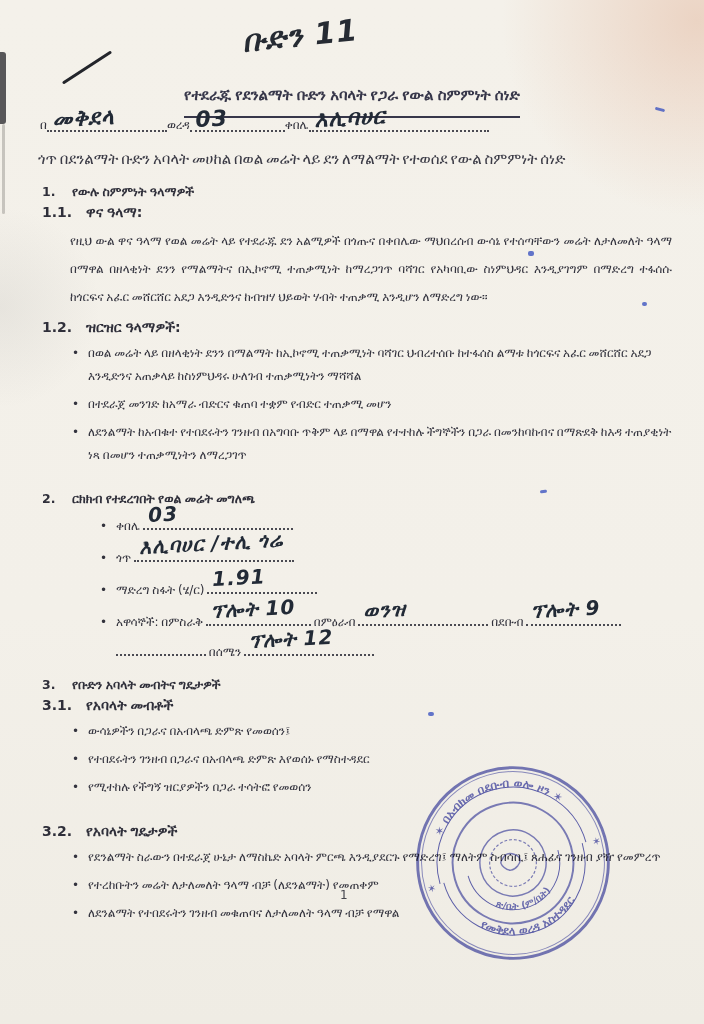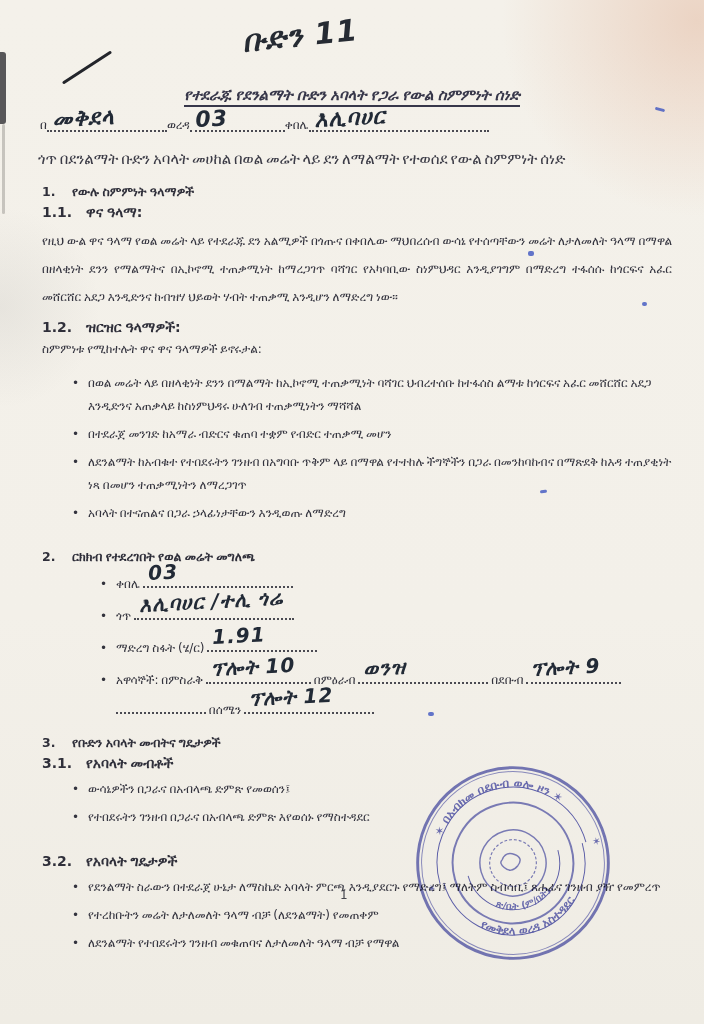--- a/index.html
+++ b/index.html
@@ -32,21 +32,21 @@
     font-size:30px;font-weight:bold;
     transform:rotate(-6deg);
     color:#262b33;
   }
   
   .title{
     position:absolute;left:0;top:86px;width:704px;
     text-align:center;font-weight:bold;font-size:15px;color:#37374a;
     word-spacing:-1px;
   }
-  .title span{border-bottom:2px solid #37374a;padding-bottom:1px;font-style:italic;}
+  .title span{border-bottom:2px solid #37374a;padding-bottom:12px;}
   .fill-line{
     position:absolute;left:40px;top:114px;width:620px;
     font-size:12px;display:flex;align-items:flex-end;
   }
   .blank{
     display:inline-block;border-bottom:2px dotted #4a4a52;
     text-align:center;position:relative;height:16px;
   }
   .blank .hv{
     position:absolute;left:6px;bottom:-2px;white-space:nowrap;
@@ -55,21 +55,21 @@
   .subtitle{
     position:absolute;left:38px;top:150px;width:640px;
     font-size:15px;color:#3b3b46;word-spacing:-2px;
   }
   
   .content{position:absolute;left:42px;top:184px;width:630px;font-size:12px;word-spacing:-1px;}
   .sec-head{display:flex;font-weight:bold;font-size:12.5px;color:#2f2f3a;margin-bottom:4px;}
   .sec-head .num{width:30px;flex:none;}
   .sub-head{display:flex;font-weight:bold;font-size:14px;color:#2f2f3a;margin-bottom:6px;}
   .sub-head .num{width:44px;flex:none;}
-  .para{line-height:28px;text-align:justify;margin-bottom:8px;color:#33333e;}
+  .para{line-height:28px;text-align:justify;margin-bottom:8px;color:#33333e;margin-left:28px;}
   .intro{margin-bottom:16px;color:#33333e;}
   ul.bullets{list-style:none;margin:0 0 10px 0;padding:0 0 0 30px;}
   ul.bullets li{position:relative;padding-left:16px;line-height:23px;margin-bottom:5px;color:#33333e;}
   ul.bullets li::before{content:"•";position:absolute;left:0;top:0;}
   ul.fields{list-style:none;margin:0 0 10px 0;padding:0 0 0 58px;}
   ul.fields li{position:relative;padding-left:16px;line-height:30px;margin-bottom:2px;}
   ul.fields li::before{content:"•";position:absolute;left:0;top:0;}
   .fields .blank{height:14px;vertical-align:baseline;}
   .fields .hv{font-size:20px;}
   .gap-md{height:14px;}
@@ -119,26 +119,24 @@
     <div class="sub-head">
       <span class="num">1.1.</span>
       <span>ዋና ዓላማ:</span>
     </div>
     <div class="para">የዚህ ውል ዋና ዓላማ የወል መሬት ላይ የተደራጁ ደን አልሚዎች በጎጡና በቀበሌው ማህበረሰብ ውሳኔ የተሰጣቸውን መሬት ለታለመለት ዓላማ በማዋል በዘላቂነት ደንን የማልማትና በኢኮኖሚ ተጠቃሚነት ከማረጋገጥ ባሻገር የአካባቢው ስነምህዳር እንዲያገግም በማድረግ ተፋሰሱ ከጎርፍና አፈር መሸርሸር አደጋ እንዲድንና ከብዝሃ ህይወት ሃብት ተጠቃሚ እንዲሆን ለማድረግ ነው።</div>
 
     <div class="sub-head">
       <span class="num">1.2.</span>
       <span>ዝርዝር ዓላማዎች:</span>
     </div>
-    <div class="intro">ስምምነቱ የሚከተሉት ዋና ዋና ዓላማዎች ይኖሩታል:</div>
     <ul class="bullets">
       <li>በወል መሬት ላይ በዘላቂነት ደንን በማልማት ከኢኮኖሚ ተጠቃሚነት ባሻገር ህብረተሰቡ ከተፋሰስ ልማቱ ከጎርፍና አፈር መሸርሸር አደጋ እንዲድንና አጠቃላይ ከስነምህዳሩ ሁለገብ ተጠቃሚነትን ማሻሻል</li>
       <li>በተደራጀ መንገድ ከአማራ ብድርና ቁጠባ ተቋም የብድር ተጠቃሚ መሆን</li>
       <li>ለደንልማት ከአብቁተ የተበደሩትን ገንዘብ በአግባቡ ጥቅም ላይ በማዋል የተተከሉ ችግኞችን በጋራ በመንከባከብና በማጽደቅ ከእዳ ተጠያቂነት ነጻ በመሆን ተጠቃሚነትን ለማረጋገጥ</li>
-      <li>አባላት በተናጠልና በጋራ ኃላፊነታቸውን እንዲወጡ ለማድረግ</li>
     </ul>
 
     <div class="gap-md"></div>
 
     <div class="sec-head">
       <span class="num">2.</span>
       <span>ርክክብ የተደረገበት የወል መሬት መግለጫ</span>
     </div>
     <ul class="fields">
       <li>
@@ -186,20 +184,21 @@
       <span class="num">3.</span>
       <span>የቡድን አባላት መብትና ግዴታዎች</span>
     </div>
     <div class="sub-head">
       <span class="num">3.1.</span>
       <span>የአባላት መብቶች</span>
     </div>
     <ul class="bullets">
       <li>ውሳኔዎችን በጋራና በአብላጫ ድምጽ የመወሰን፤</li>
       <li>የተበደሩትን ገንዘብ በጋራና በአብላጫ ድምጽ እየወሰኑ የማስተዳደር</li>
+      <li>የሚተከሉ የችግኝ ዝርያዎችን በጋራ ተሳትፎ የመወሰን</li>
     </ul>
 
     <div class="gap-md"></div>
 
     <div class="sub-head">
       <span class="num">3.2.</span>
       <span>የአባላት ግዴታዎች</span>
     </div>
     <ul class="bullets">
       <li>የደንልማት ስራውን በተደራጀ ሁኔታ ለማስኬድ አባላት ምርጫ እንዲያደርጉ የማድረግ፤ ማለትም ስብሳቢ፤ ጸሐፊና ገንዘብ ያዥ የመምረጥ</li>

